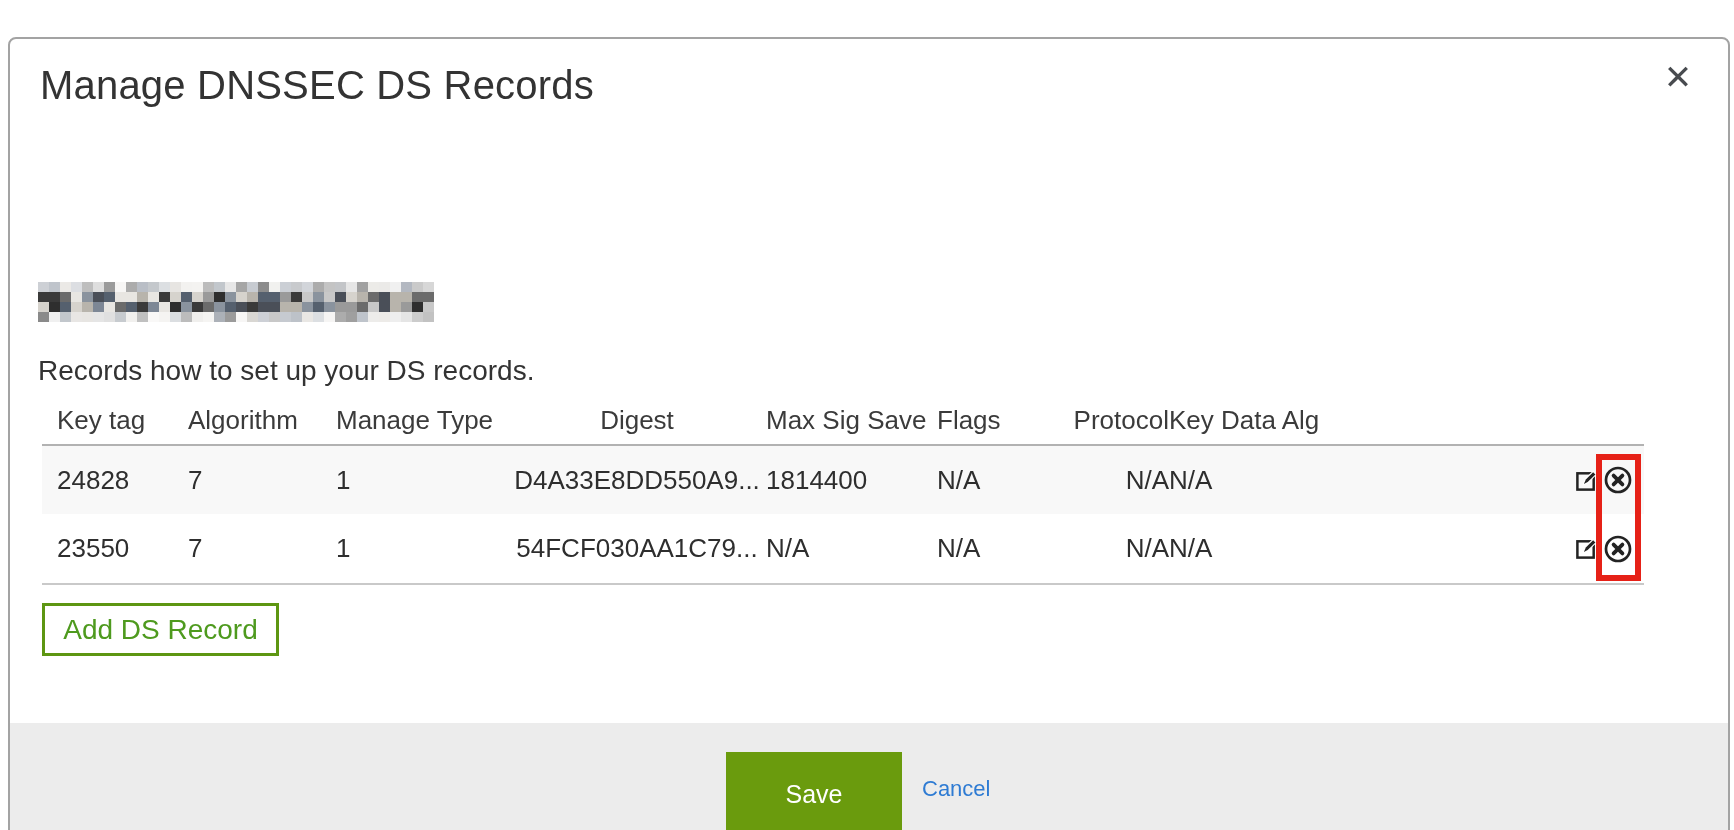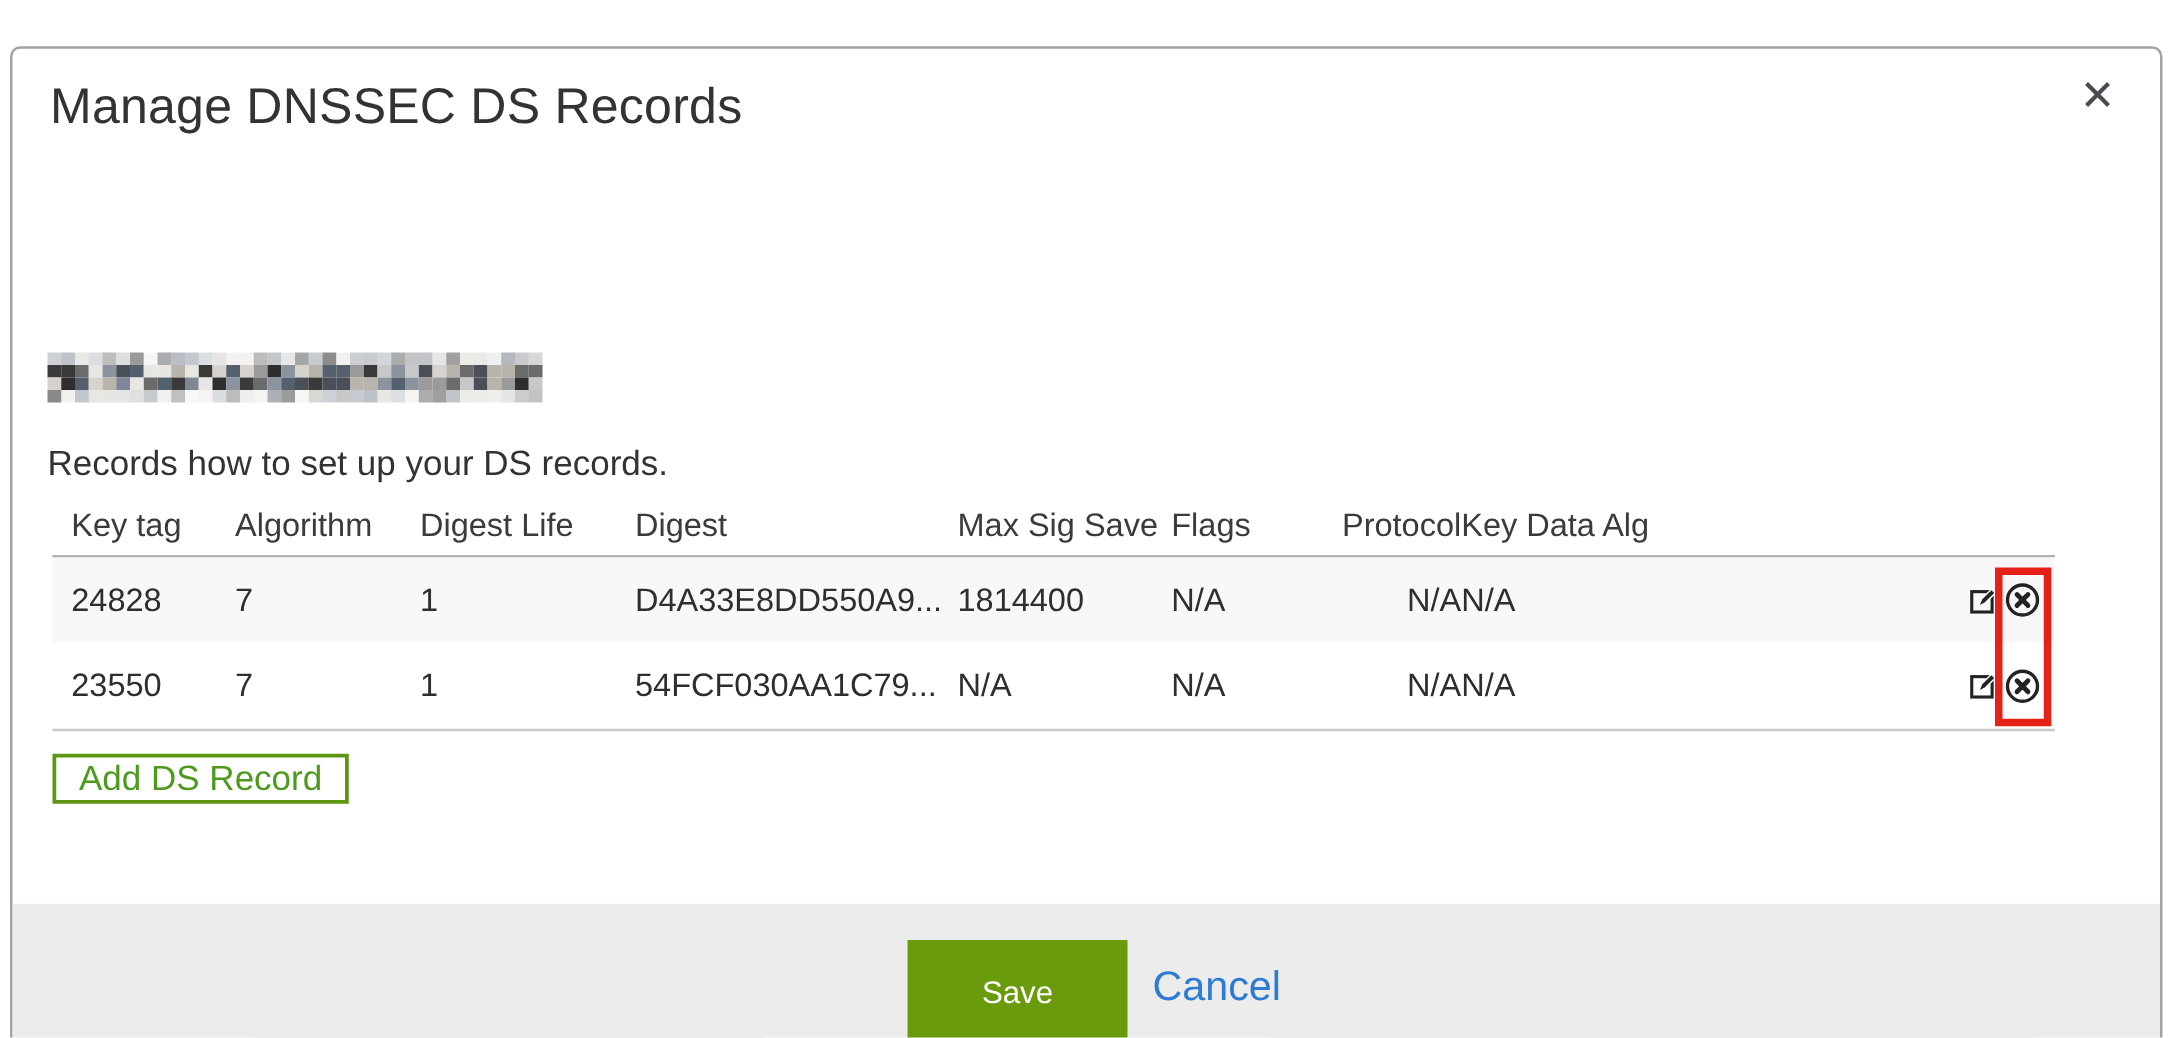--- a/index.html
+++ b/index.html
@@ -36,54 +36,54 @@
   .ds-table{
     position:absolute;left:32px;top:357px;width:1602px;
   }
   .t-row{display:flex;align-items:center;box-sizing:border-box;padding-left:15px;}
   .t-header{height:50px;border-bottom:2px solid #b2b2b2;}
   .t-header .cell{font-size:26px;color:#3b3b3b;}
   .t-body-row{height:68px;font-size:26px;color:#2e2e2e;}
   .t-body-row.alt{background:var(--row-alt);}
   .t-body-row.last{height:71px;border-bottom:2px solid #c9c9c9;}
   .cell{white-space:nowrap;overflow:visible;flex:none;}
-  .c0{width:131px;} .c1{width:148px;} .c2{width:172px;} .c3{width:258px;}
+  .c0{width:131px;} .c1{width:148px;} .c2{width:172px;} .c3{width:258px;text-align:center;}
   .c4{width:171px;} .c5{width:105px;} .c6{width:127px;text-align:right;} .c7{width:179px;} .c8{width:227px;}
   .c-actions{
     flex:1;display:flex;align-items:center;justify-content:flex-end;
     gap:5px;padding-right:11px;color:#232323;
   }
   .icon-btn{display:flex;align-items:center;justify-content:center;cursor:pointer;}
   .highlight-box{
     position:absolute;left:1586px;top:415px;width:45px;height:127px;
     box-sizing:border-box;border:6px solid var(--highlight-red);
     z-index:6;pointer-events:none;
   }
   .add-btn{
-    position:absolute;left:32px;top:564px;width:237px;height:40px;
+    position:absolute;left:32px;top:564px;width:237px;height:53px;
     box-sizing:border-box;border:3px solid var(--add-border);background:#ffffff;
     color:var(--add-text);font-size:28px;
     display:flex;align-items:center;justify-content:center;
     cursor:pointer;white-space:nowrap;
   }
   .footer{
     position:absolute;left:0;right:0;top:684px;bottom:0;
     background:var(--footer-bg);
   }
   .save-btn{
     position:absolute;left:716px;top:713px;width:176px;height:92px;
     box-sizing:border-box;background:var(--save-green);
     border:none;border-bottom:7px solid var(--save-green-dark);
     color:#ffffff;font-size:25px;font-family:inherit;
     display:flex;align-items:center;justify-content:center;
     cursor:pointer;z-index:2;
   }
   .cancel-link{
     position:absolute;left:912px;top:713px;height:73px;line-height:73px;
-    color:var(--cancel-blue);font-size:33px;cursor:pointer;z-index:2;
+    color:var(--cancel-blue);font-size:22px;cursor:pointer;z-index:2;
     white-space:nowrap;
   }
 </style>
 </head>
 <body>
 
 <div class="dialog">
 
   <div class="dialog-title">Manage DNSSEC DS Records</div>
 
@@ -235,21 +235,21 @@
       <span style="background: rgb(154, 154, 154); opacity: 0.5;"></span>
       <span style="background: rgb(58, 58, 58); opacity: 0.31;"></span>
     </div>
 
   <div class="instruction">Records how to set up your DS records.</div>
 
   <div class="ds-table">
     <div class="t-row t-header">
       <div class="cell c0">Key tag</div>
       <div class="cell c1">Algorithm</div>
-      <div class="cell c2">Digest Life</div>
+      <div class="cell c2">Manage Type</div>
       <div class="cell c3">Digest</div>
       <div class="cell c4">Max Sig Save</div>
       <div class="cell c5">Flags</div>
       <div class="cell c6">Protocol</div>
       <div class="cell c7">Key Data Alg</div>
       <div class="c-actions"></div>
     </div>
 
     <div class="t-row t-body-row alt">
       <div class="cell c0">24828</div>

